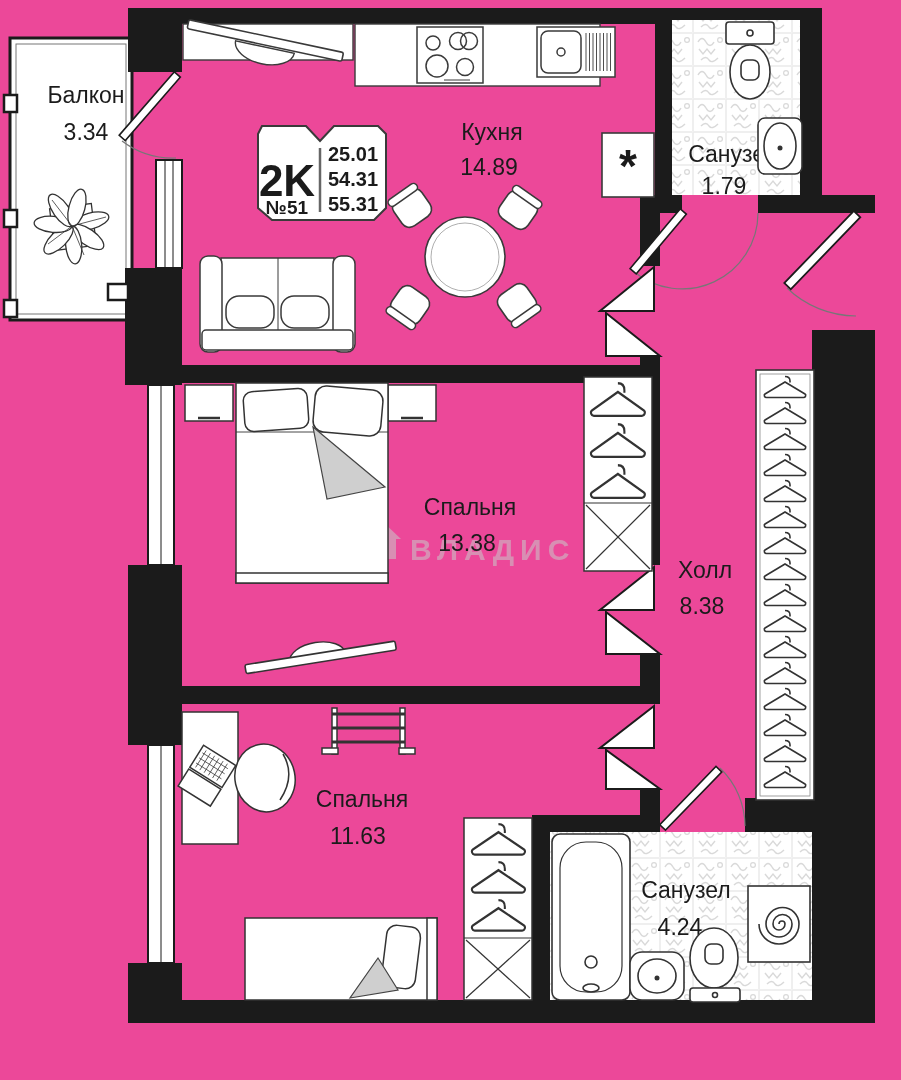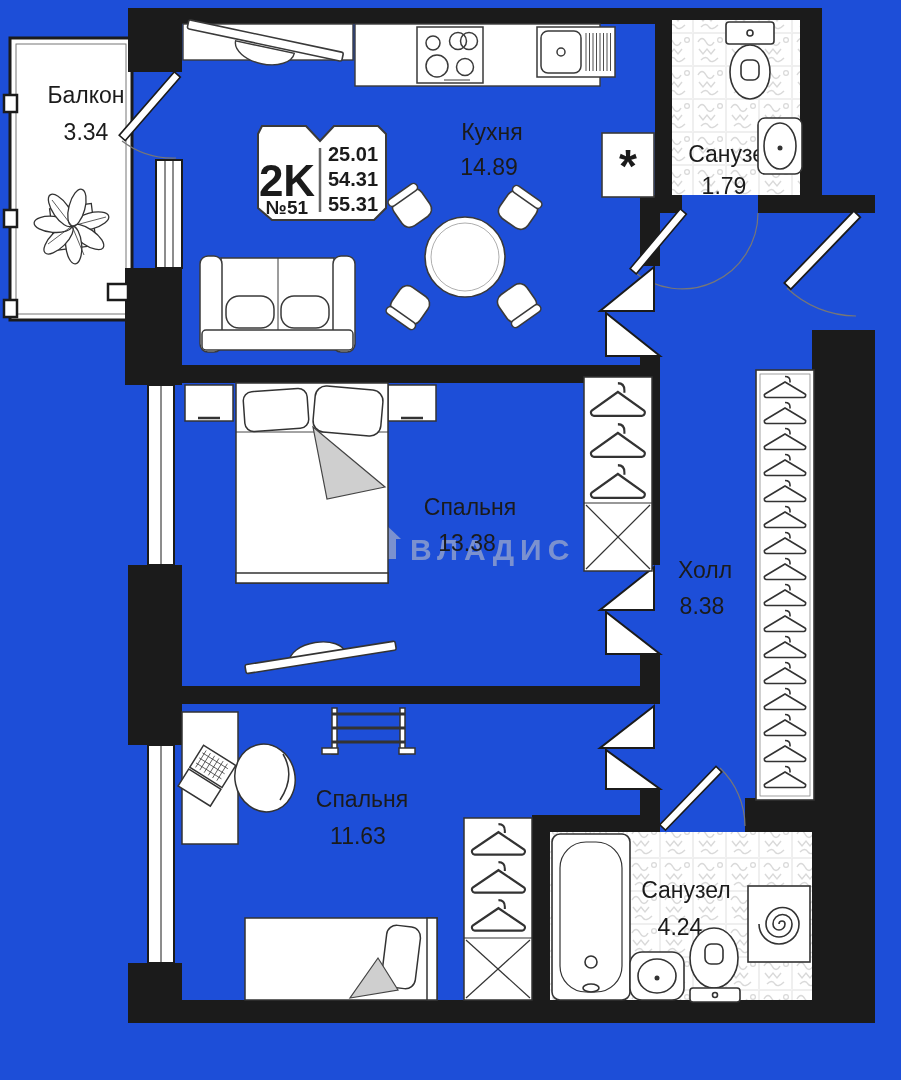--- a/index.html
+++ b/index.html
@@ -1,17 +1,17 @@
 <!DOCTYPE html>
 <html><head>
 <meta charset="utf-8">
 <style>
   html,body{margin:0;padding:0;background:#ffffff;}
   body{font-family:"Liberation Sans", sans-serif;}
-  .stage{position:relative;width:901px;height:1080px;background:#1d4ed8;overflow:hidden;}
+  .stage{position:relative;width:901px;height:1080px;background:#ec4899;overflow:hidden;}
   svg{position:absolute;left:0;top:0;}
   text{font-family:"Liberation Sans", sans-serif;fill:#1b1b1b;}
   .room-name{font-size:23px;}
   .room-area{font-size:23px;}
   .badge-type{font-size:44px;font-weight:bold;}
   .badge-num{font-size:19px;font-weight:bold;}
   .badge-val{font-size:20px;font-weight:bold;}
   .wm-text{font-size:30px;font-weight:bold;letter-spacing:6px;fill:#c9c9c9;}
   .fridge-star{font-size:46px;font-weight:bold;}
 </style>

